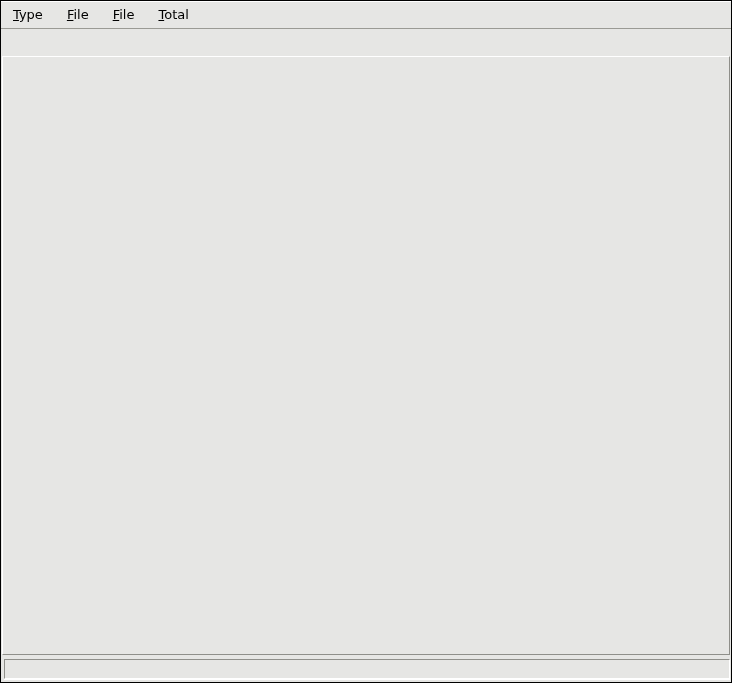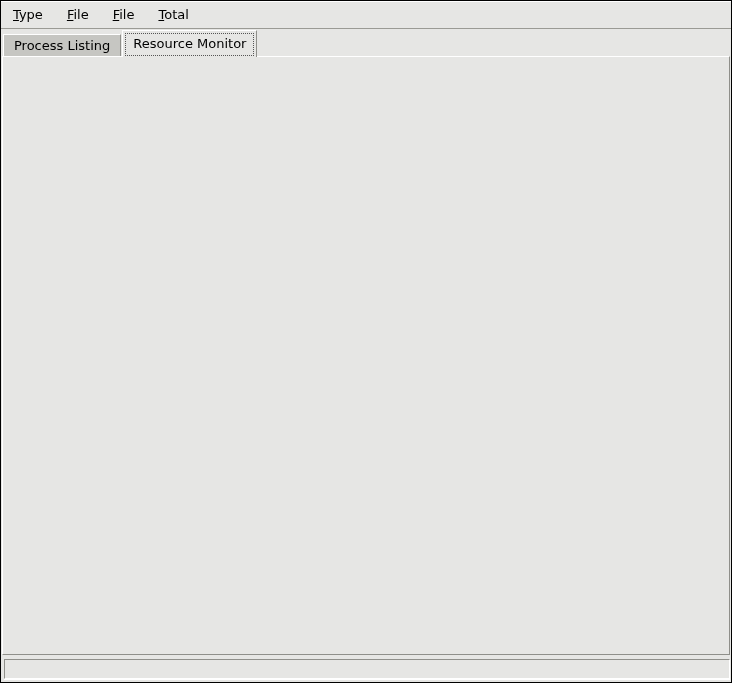--- a/index.html
+++ b/index.html
@@ -108,27 +108,20 @@
 
 <div id="window">
 
   <div class="menubar">
     <span class="menu-item">Type</span>
     <span class="menu-item">File</span>
     <span class="menu-item">File</span>
     <span class="menu-item">Total</span>
   </div>
 
-  <div class="tabrow">
-    <div class="tab">Process Listing</div>
-    <div class="tab active">
-      <span>Resource Monitor</span>
-      <span class="focusbox"></span>
-    </div>
-  </div>
 
   <div class="page"></div>
 
   <div class="section-title" style="left:30px; top:68px;">CPU History</div>
   <div class="chart" style="left:32px; top:89px; width:684px; height:129px;">
     <svg viewBox="0 0 684 129" preserveAspectRatio="none">
         <rect x="4" y="4" width="676" height="121" fill="none" stroke="#2d8c2d" stroke-width="1"></rect>
         <line x1="4" y1="28.2" x2="680" y2="28.2" stroke="#2d8c2d" stroke-width="1"></line>
         <line x1="4" y1="52.4" x2="680" y2="52.4" stroke="#2d8c2d" stroke-width="1"></line>
         <line x1="4" y1="76.6" x2="680" y2="76.6" stroke="#2d8c2d" stroke-width="1"></line>

